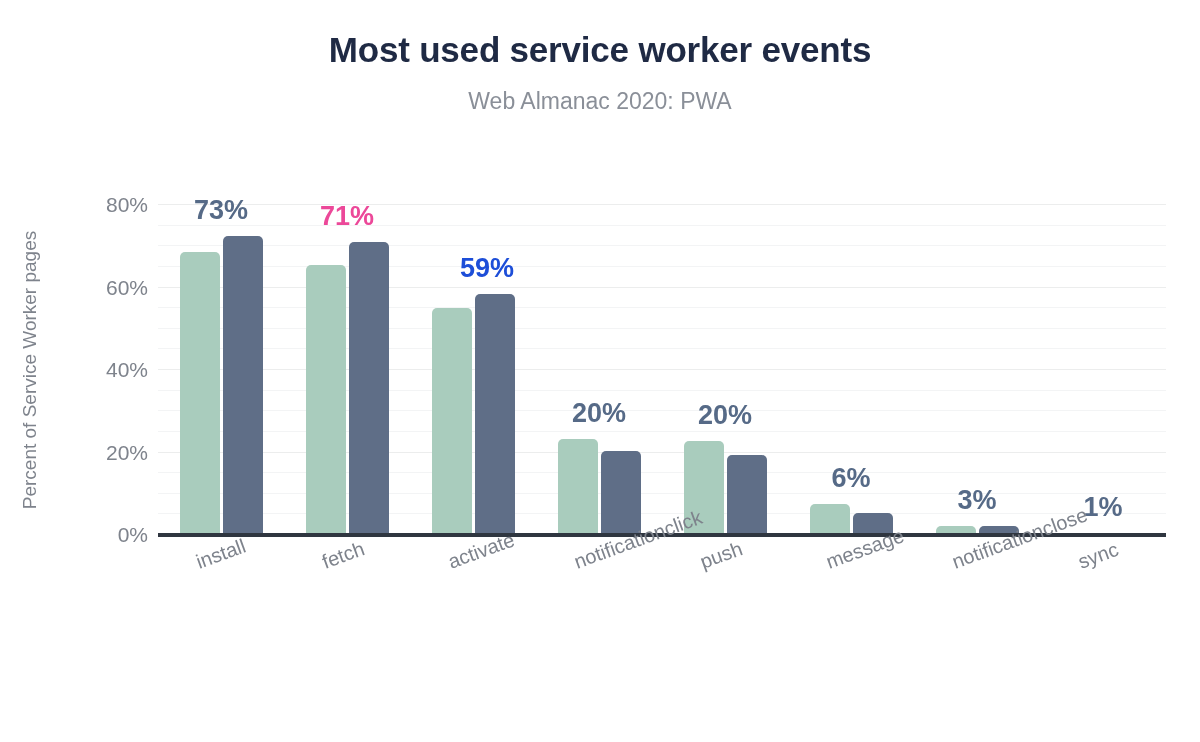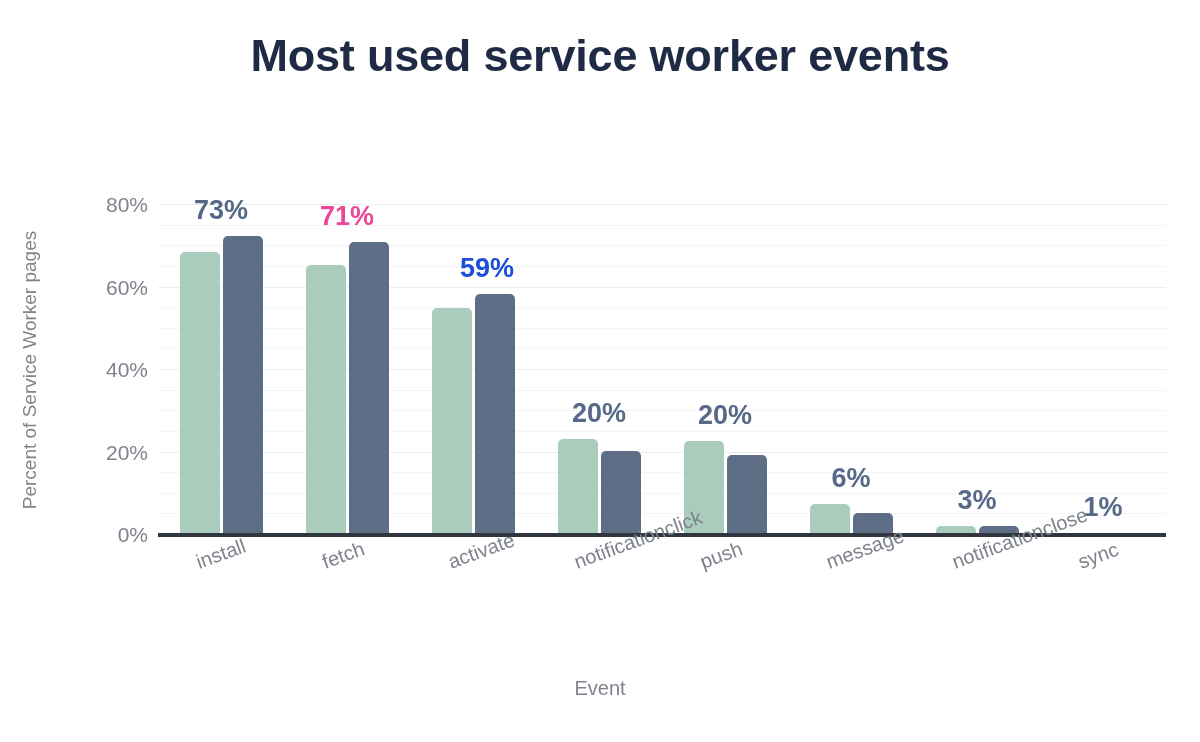--- a/index.html
+++ b/index.html
@@ -20,21 +20,21 @@
     inset: 0;
   }
 
   
   .chart-title {
     position: absolute;
     top: 30px;
     left: 0;
     width: 1200px;
     text-align: center;
-    font-size: 45px;
+    font-size: 35px;
     font-weight: bold;
     color: #1f2a44;
     letter-spacing: -0.2px;
   }
   .chart-subtitle {
     position: absolute;
     top: 88px;
     left: 0;
     width: 1200px;
     text-align: center;
@@ -161,25 +161,25 @@
     transform: rotate(-20deg);
   }
 </style>
 </head>
 <body>
 
 <div id="chart-root">
 
   <div class="chart-title">Most used service worker events</div>
 
+  <div class="chart-subtitle">Web Almanac 2020: PWA</div>
 
 
   <div class="y-axis-title">Percent of Service Worker pages</div>
 
-  <div class="x-axis-title">Event</div>
 
   <div id="plot">
     <div id="gridlines">
         <div class="gridline major" style="bottom: 0px;"></div>
         <div class="gridline" style="bottom: 20.625px;"></div>
         <div class="gridline" style="bottom: 41.25px;"></div>
         <div class="gridline" style="bottom: 61.875px;"></div>
         <div class="gridline major" style="bottom: 82.5px;"></div>
         <div class="gridline" style="bottom: 103.125px;"></div>
         <div class="gridline" style="bottom: 123.75px;"></div>

